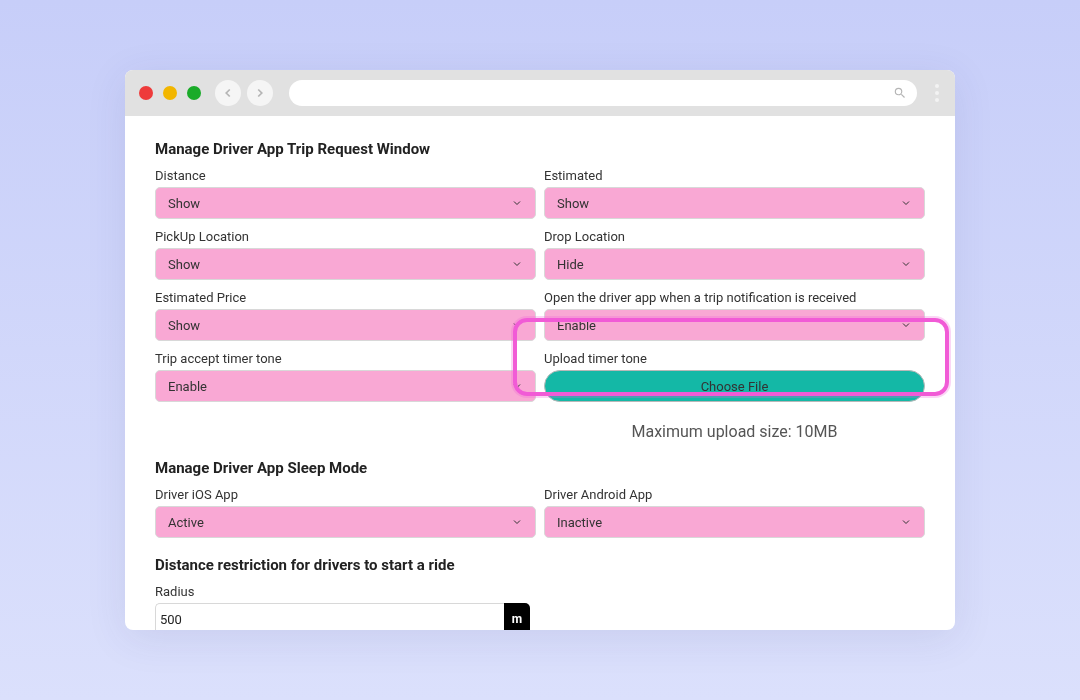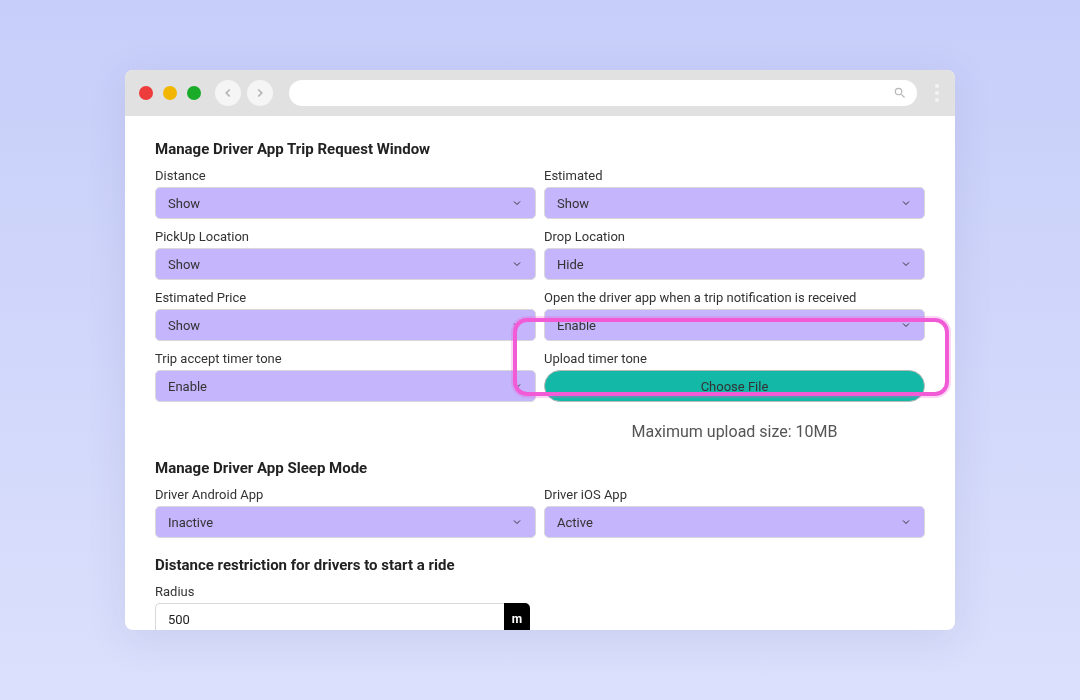--- a/index.html
+++ b/index.html
@@ -55,28 +55,28 @@
     color: #222;
     position: relative;
   }
   h2.section { font-size: 15px; font-weight: 700; margin: 4px 0 10px 0; }
   h2.section.later { margin-top: 18px; }
   .row { display: flex; gap: 8px; margin-bottom: 10px; }
   .col { flex: 1; min-width: 0; display: flex; flex-direction: column; }
   .label { font-size: 13px; color: #333; margin-bottom: 4px; }
   .select {
     width: 100%; height: 32px; border: 1px solid #d8d8d8; border-radius: 5px;
-    background: #c4b5fd; padding: 0 12px; display: flex; align-items: center;
+    background: #f9a8d4; padding: 0 12px; display: flex; align-items: center;
     justify-content: space-between; font-size: 13px; color: #333;
   }
   .select .chev { color: #333; }
   .radius-wrap { display: flex; width: 375px; }
   .radius-input {
     flex: 1; height: 32px; border: 1px solid #d8d8d8; border-right: none;
-    border-radius: 5px 0 0 5px; padding: 0 12px; font-size: 13px;
+    border-radius: 5px 0 0 5px; padding: 0 4px; font-size: 13px;
     display: flex; align-items: center;
   }
   .radius-unit {
     width: 26px; height: 32px; background: #000; color: #fff;
     display: flex; align-items: center; justify-content: center;
     font-weight: 700; font-size: 12px; border-radius: 0 5px 5px 0;
   }
   .file-btn {
     width: 100%; height: 32px; border: 1px solid #b8b8b8; border-radius: 16px;
     background: #14b8a6; display: flex; align-items: center; justify-content: center;
@@ -207,32 +207,32 @@
           <span>Choose File</span>
         </div>
         <div class="helper">Maximum upload size: 10MB</div>
       </div>
     </div>
 
     <h2 class="section later">Manage Driver App Sleep Mode</h2>
 
     <div class="row">
       <div class="col">
+        <span class="label">Driver iOS App</span>
+        <div class="select">
+          <span>Active</span>
+          <svg class="chev" viewBox="0 0 24 24" fill="none" stroke="currentColor" stroke-width="2">
+              <path d="M6 9l6 6 6-6"></path>
+            </svg>
+        </div>
+      </div>
+      <div class="col">
         <span class="label">Driver Android App</span>
         <div class="select">
           <span>Inactive</span>
-          <svg class="chev" viewBox="0 0 24 24" fill="none" stroke="currentColor" stroke-width="2">
-              <path d="M6 9l6 6 6-6"></path>
-            </svg>
-        </div>
-      </div>
-      <div class="col">
-        <span class="label">Driver iOS App</span>
-        <div class="select">
-          <span>Active</span>
           <svg class="chev" viewBox="0 0 24 24" fill="none" stroke="currentColor" stroke-width="2">
               <path d="M6 9l6 6 6-6"></path>
             </svg>
         </div>
       </div>
     </div>
 
     <h2 class="section later">Distance restriction for drivers to start a ride</h2>
 
     <div class="row">

